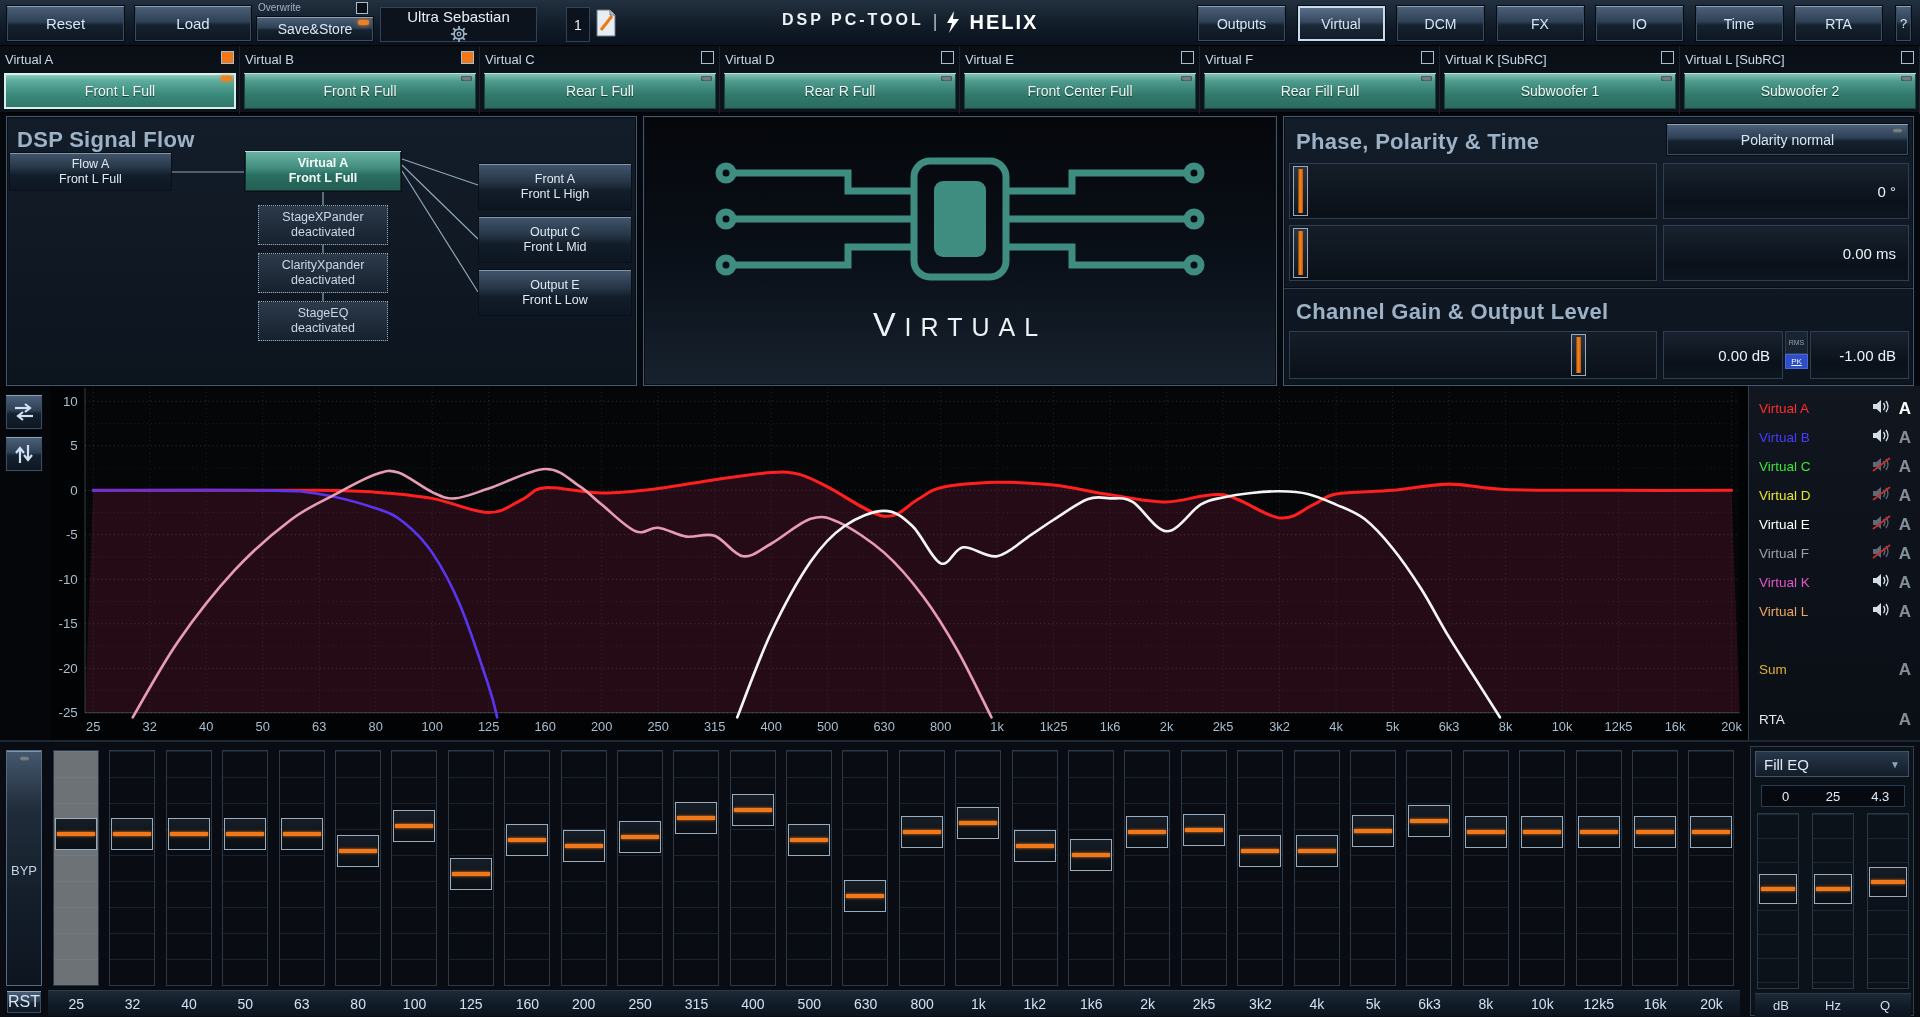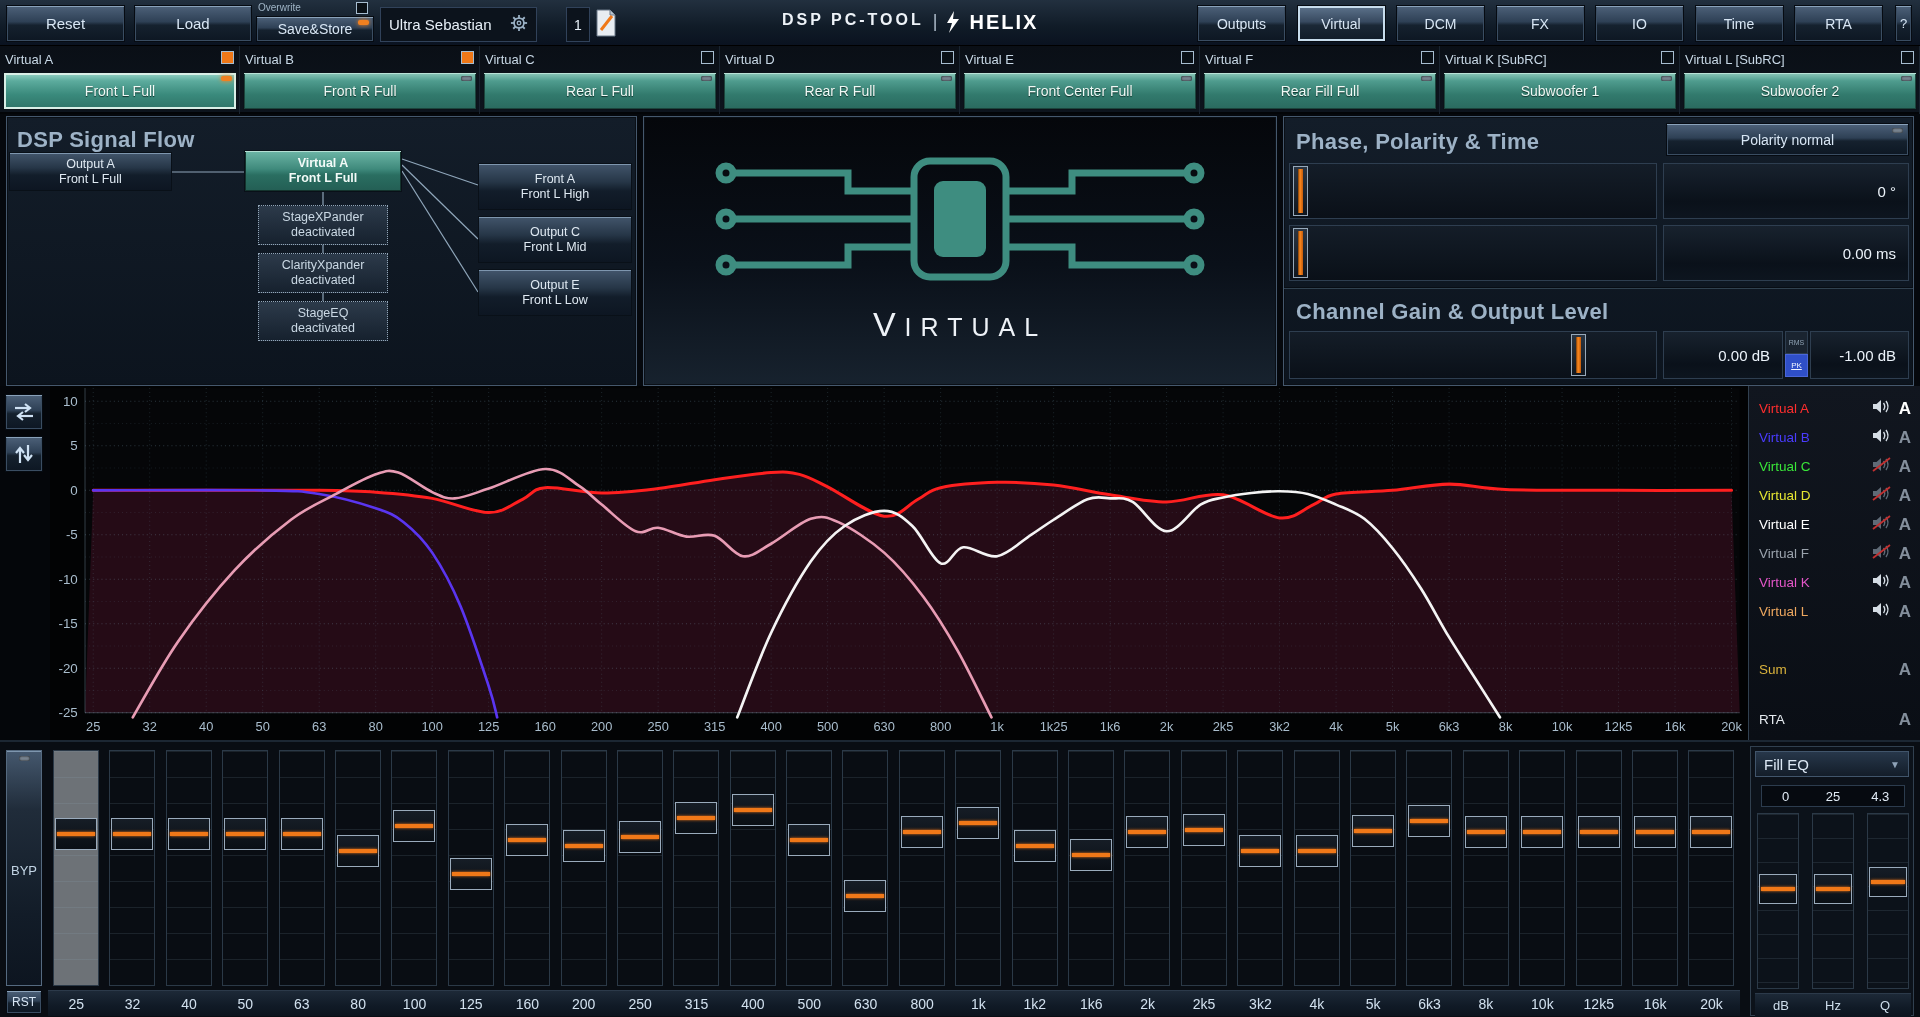--- a/index.html
+++ b/index.html
@@ -35,21 +35,21 @@
     <div class="btn" style="position:absolute;left:6px;top:5px;width:119px;height:37px;font-size:15px;">Reset</div>
     <div class="btn" style="position:absolute;left:134px;top:5px;width:118px;height:37px;font-size:15px;">Load</div>
 
     <div style="position:absolute;left:258px;top:2px;font-size:10px;color:#9fb4c6;">Overwrite</div>
     <div class="cb" style="position:absolute;left:356px;top:2px;width:12px;height:12px;"></div>
     <div class="btn" style="position:absolute;left:256px;top:16px;width:118px;height:26px;font-size:14px;">
       <span>Save&amp;Store</span>
       <span class="led orange" style="right:4px;top:3px;"></span>
     </div>
 
-    <div style="position:absolute;left:380px;top:7px;width:157px;height:35px;background:#0c131c;border:1px solid #31425a;display:flex;align-items:center;padding:0 8px;">
+    <div style="position:absolute;left:380px;top:7px;width:157px;height:35px;background:#0c131c;border:1px solid #31425a;display:flex;align-items:center;padding:0 8px;flex-direction:column;">
       <span style="font-size:15px;color:#e8f0f8;flex:1;">Ultra Sebastian</span>
       <span>
         <svg width="18" height="18" viewBox="0 0 20 20">
           <g stroke="#9ab0c4" stroke-width="2">
             <line x1="10" y1="1" x2="10" y2="19"></line>
               <line x1="1" y1="10" x2="19" y2="10"></line>
             <line x1="3.6" y1="3.6" x2="16.4" y2="16.4"></line>
               <line x1="3.6" y1="16.4" x2="16.4" y2="3.6"></line>
           </g>
           <circle cx="10" cy="10" r="5.5" fill="#0c131c" stroke="#9ab0c4" stroke-width="2"></circle>
@@ -163,21 +163,21 @@
     <svg id="flow-lines" width="631" height="268" style="position:absolute;left:0;top:0;">
         <line x1="165" y1="55" x2="237" y2="55" stroke="#8fa6ba" stroke-width="1.2"></line>
         <line x1="316" y1="75" x2="316" y2="88" stroke="#8fa6ba" stroke-width="1.2"></line>
         <line x1="316" y1="128" x2="316" y2="136" stroke="#8fa6ba" stroke-width="1.2"></line>
         <line x1="316" y1="176" x2="316" y2="184" stroke="#8fa6ba" stroke-width="1.2"></line>
         <line x1="395" y1="42" x2="471" y2="68" stroke="#8fa6ba" stroke-width="1.2"></line>
         <line x1="395" y1="48" x2="471" y2="122" stroke="#8fa6ba" stroke-width="1.2"></line>
         <line x1="395" y1="54" x2="471" y2="175" stroke="#8fa6ba" stroke-width="1.2"></line>
       </svg>
     <div class="flowbox" id="flow-input" style="left: 2px; top: 35px; width: 163px; height: 39px; position: absolute; display: flex; flex-direction: column; align-items: center; justify-content: center; font-size: 12.5px; line-height: 15px; color: rgb(223, 233, 242); background: linear-gradient(rgb(66, 85, 107) 0%, rgb(38, 54, 71) 40%, rgb(18, 29, 42) 60%, rgb(13, 22, 34) 100%); border: 1px solid rgb(9, 16, 24); box-shadow: rgb(126, 150, 174) 0px 1px 0px inset;">
-        <div>Output A</div>
+        <div>Flow A</div>
         <div>Front L Full</div>
       </div>
     <div class="flowbox teal" id="flow-virtual" style="left: 237px; top: 33px; width: 158px; height: 42px; position: absolute; display: flex; flex-direction: column; align-items: center; justify-content: center; font-size: 12.5px; line-height: 15px; border: 1px solid rgb(9, 16, 24); background: linear-gradient(rgb(108, 181, 166) 0%, rgb(63, 138, 124) 45%, rgb(42, 110, 97) 60%, rgb(35, 94, 84) 100%); font-weight: bold; color: rgb(242, 250, 247); box-shadow: rgb(181, 223, 212) 0px 1px 0px inset, rgb(20, 51, 45) 0px 0px 0px 1px inset;">
         <div>Virtual A</div>
         <div>Front L Full</div>
       </div>
     <div id="flow-stages">
         <div style="left: 251px; top: 88px; width: 130px; height: 40px; position: absolute; display: flex; flex-direction: column; align-items: center; justify-content: center; font-size: 12.5px; line-height: 15px; background: linear-gradient(rgb(44, 58, 74), rgb(22, 33, 46)); border: 1px dotted rgb(147, 166, 184); box-shadow: none; color: rgb(202, 216, 228);">
           <div>StageXPander</div>
           <div>deactivated</div>
@@ -246,21 +246,21 @@
 
     <div style="position:absolute;left:0;top:170px;width:100%;height:2px;background:#080d14;border-bottom:1px solid #31414f;"></div>
 
     <div class="ptitle" style="position:absolute;left:12px;top:182px;">Channel Gain &amp; Output Level</div>
     <div class="htrack" style="left:5px;top:214px;width:368px;height:48px;">
       <div class="vhandle" id="gain-handle" style="left: calc(79% - 8px);"></div>
     </div>
     <div class="valbox" style="left:379px;top:214px;width:120px;height:48px;">0.00 dB</div>
     <div style="position:absolute;left:501px;top:214px;width:23px;height:48px;">
       <div style="height:23px;background:#1a2430;border:1px solid #2e3e50;color:#8fa2b4;font-size:7px;display:flex;align-items:center;justify-content:center;">RMS</div>
-      <div style="height:23px;background:#2f4fc8;border:1px solid #4a66d8;color:#eef2ff;font-size:8px;display:flex;align-items:center;justify-content:center;text-decoration:underline;">PK</div>
+      <div style="height:15px;background:#2f4fc8;border:1px solid #4a66d8;color:#eef2ff;font-size:8px;display:flex;align-items:center;justify-content:center;text-decoration:underline;">PK</div>
     </div>
     <div class="valbox" style="left:526px;top:214px;width:99px;height:48px;">-1.00 dB</div>
   </div>
 
   <div style="position:absolute;left:0;top:386px;width:1920px;height:354px;background:#04060a;display:flex;">
     <div style="width:50px;position:relative;flex:none;">
       <div class="btn" style="position:absolute;left:5px;top:8px;width:38px;height:36px;">
         <svg width="26" height="20" viewBox="0 0 26 20" fill="none" stroke="#cfe2f4" stroke-width="2.2">
           <path d="M4 6 H18"></path>
             <path d="M14 2 L19 6 L14 10"></path>
@@ -461,21 +461,21 @@
           <span style="width: 18px; text-align: center; font-weight: 800; font-size: 17px; color: rgb(132, 143, 156);">A</span>
         </div>
       </div>
   </div>
 
   <div style="position:absolute;left:0;top:740px;width:1920px;height:277px;background:#090d13;border-top:2px solid #1c2733;">
     <div style="position:absolute;left:6px;top:8px;width:36px;height:236px;background:linear-gradient(180deg,#45586e 0%,#202c3a 25%,#121c28 70%,#0d1520 100%);border:1px solid #55real;border:1px solid #556a80;box-shadow:inset 0 1px 0 #7e96ae;">
       <span class="led" style="left:12px;top:5px;"></span>
       <span style="position:absolute;left:4px;top:112px;font-size:13px;color:#c2d4e4;">BYP</span>
     </div>
-    <div class="btn" style="position:absolute;left:6px;top:248px;width:36px;height:24px;font-size:12px;">RST</div>
+    <div class="btn" style="position:absolute;left:6px;top:248px;width:36px;height:24px;font-size:16px;">RST</div>
 
     <div id="eq-bands" style="position:absolute;left:48px;top:0;width:1694px;height:277px;display:flex;">
         <div style="width: 56.4px; flex: 0 0 auto; position: relative; height: 277px;">
           <div style="position: absolute; left: 5px; top: 8px; width: 46px; height: 236px; border: 1px solid rgb(43, 57, 71); background: repeating-linear-gradient(rgba(150, 180, 200, 0.13) 0px, rgba(150, 180, 200, 0.13) 1px, transparent 1px, transparent 26px) rgb(109, 114, 119);">
             <div style="position: absolute; left: 1px; right: 1px; top: 67px; height: 32px; background: linear-gradient(rgb(22, 29, 38), rgb(10, 15, 21)); border: 1px solid rgb(154, 171, 188);">
               <div style="position: absolute; left: 1px; right: 1px; top: 13px; height: 4px; background: rgb(240, 120, 24); box-shadow: rgb(240, 120, 24) 0px 0px 3px;"></div>
             </div>
           </div>
           <div style="position: absolute; left: 0px; top: 248px; width: 100%; height: 26px; display: flex; align-items: center; justify-content: center; background: linear-gradient(rgb(29, 41, 55) 0%, rgb(16, 26, 38) 60%, rgb(12, 20, 30) 100%); border-top: 1px solid rgb(44, 58, 74); font-size: 14px; color: rgb(210, 225, 239);">25</div>
         </div>

